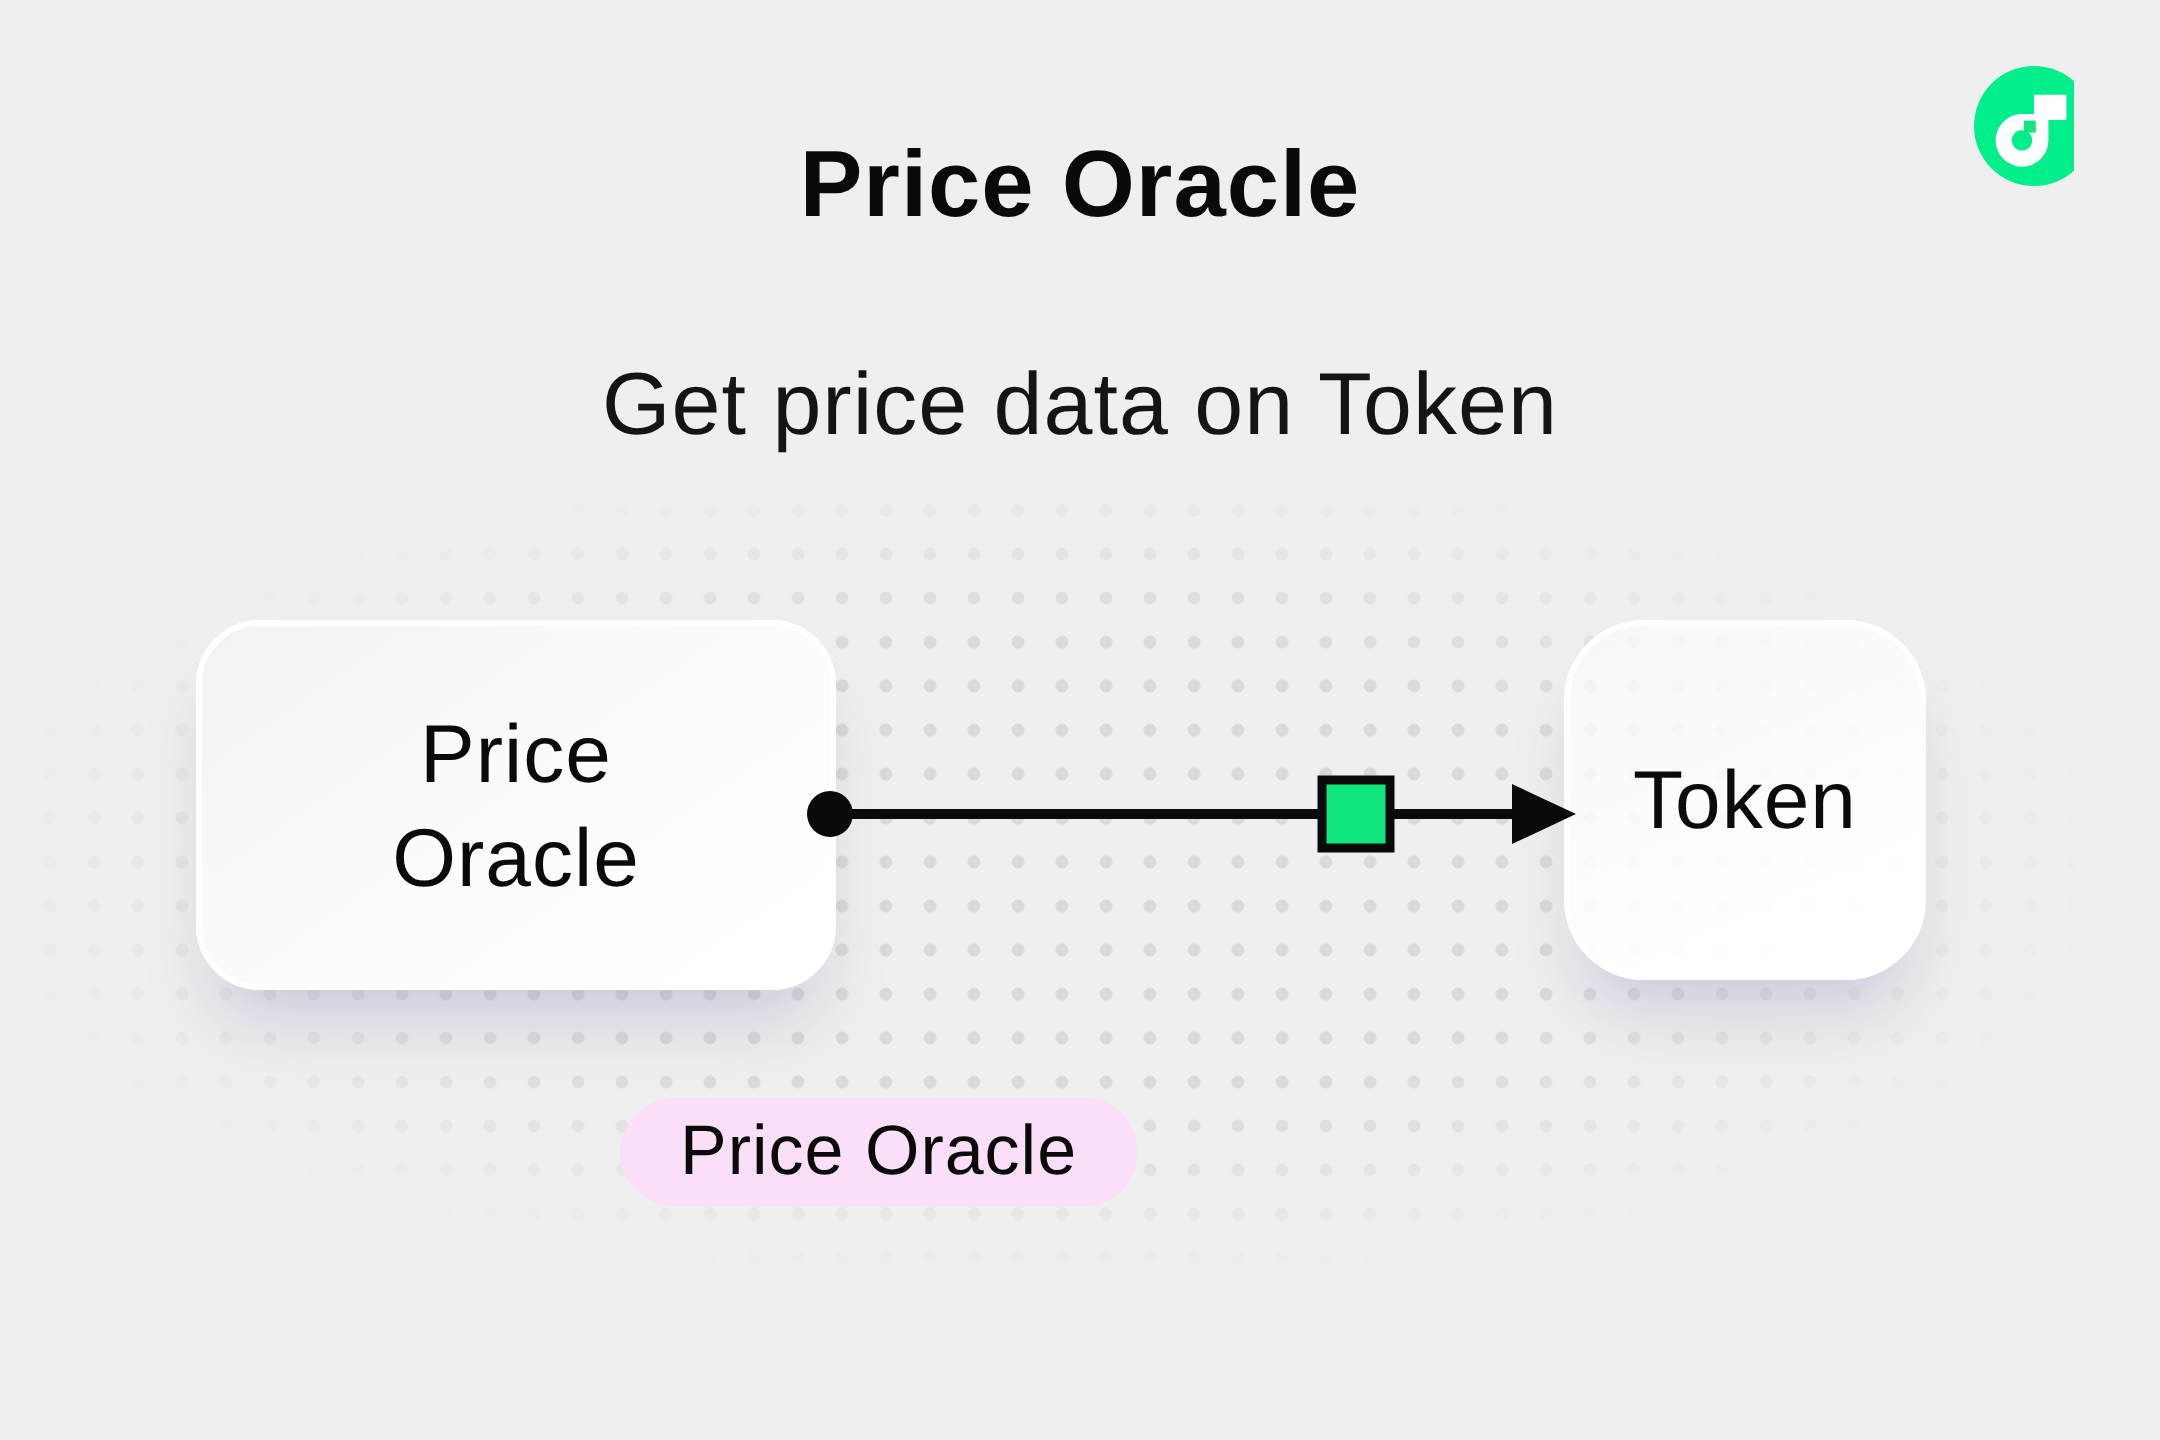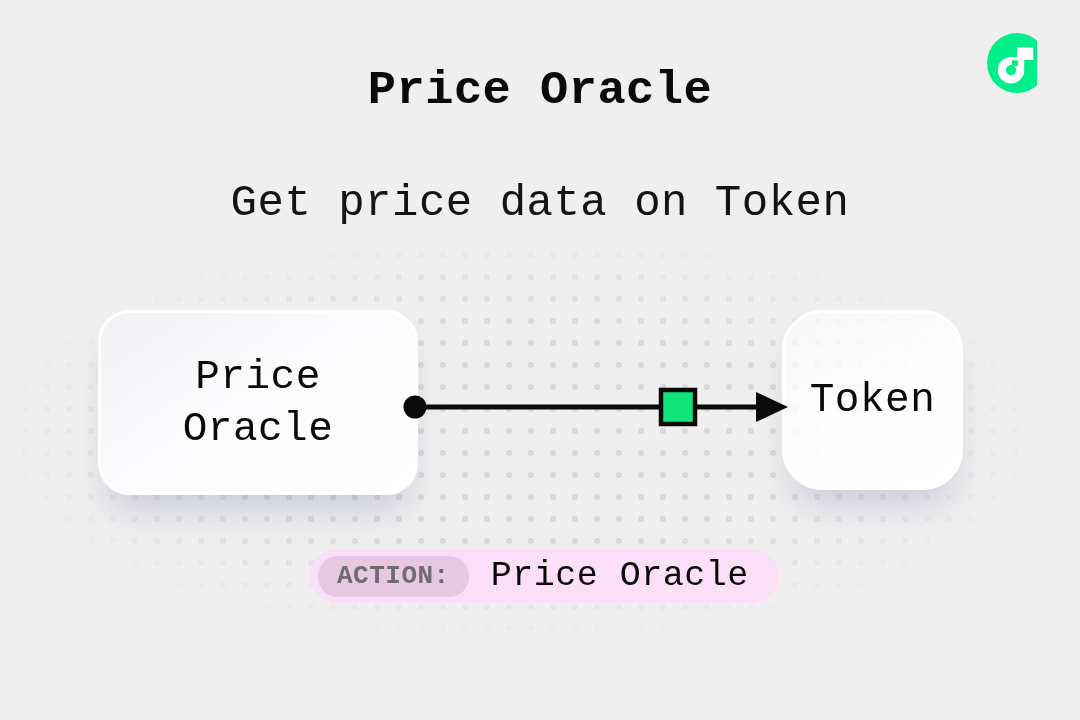--- a/index.html
+++ b/index.html
@@ -6,21 +6,20 @@
   body {
     width: 1080px; height: 720px;
     font-family: "Liberation Sans", "DejaVu Sans", sans-serif;
     background: #efefef;
   }
   .canvas {
     position: relative;
     width: 1037px; height: 720px;
     background: #efefef;
     overflow: hidden;
-    font-family: Liberation Mono, monospace;
   }
 
   
   .dots {
     position: absolute;
     left: 10px; top: 238px; width: 1060px; height: 430px;
     background-image: radial-gradient(circle, #d9d9d9 2.9px, rgba(217,217,217,0) 3.5px);
     background-size: 22px 22px;
     background-position: 4px 6px;
     -webkit-mask-image: radial-gradient(ellipse 58% 55% at 48% 46%, #000 48%, transparent 88%);
@@ -140,17 +139,16 @@
       </linearGradient>
     </defs>
     <line x1="15" y1="32" x2="360" y2="32" stroke="#0a0a0a" stroke-width="5"></line>
     <line x1="192" y1="32" x2="259" y2="32" stroke="url(#lineGrad)" stroke-width="5"></line>
     <circle cx="15" cy="32" r="11.5" fill="#0a0a0a"></circle>
     <rect x="261" y="15" width="34" height="34" fill="#0FE57A" stroke="#0a0a0a" stroke-width="4.5"></rect>
     <polygon points="356,17 356,47 388,32" fill="#0a0a0a"></polygon>
   </svg>
 
   <div class="action-badge">
-    <div class="action-label-pill">ACTION:</div>
     <div class="action-value">Price Oracle</div>
   </div>
 
 </div>
 
 </body></html>

